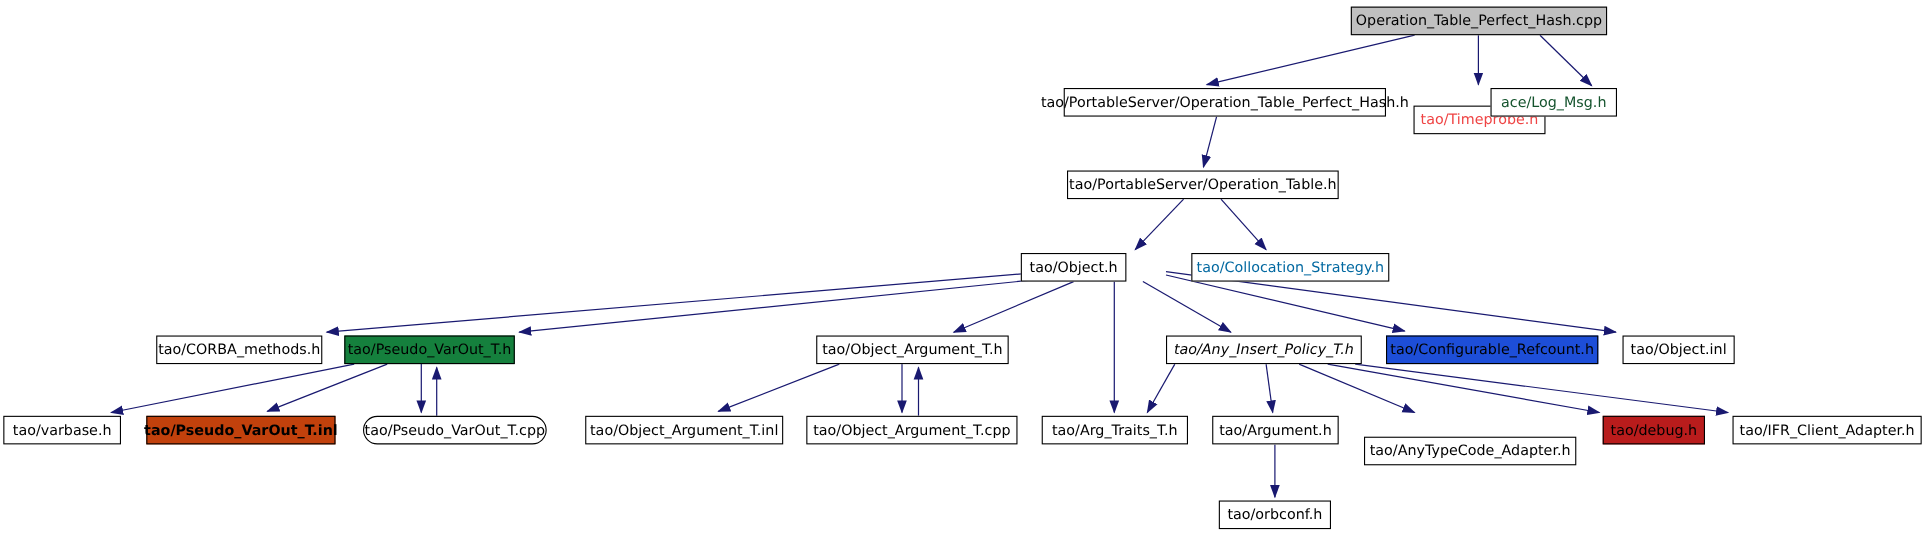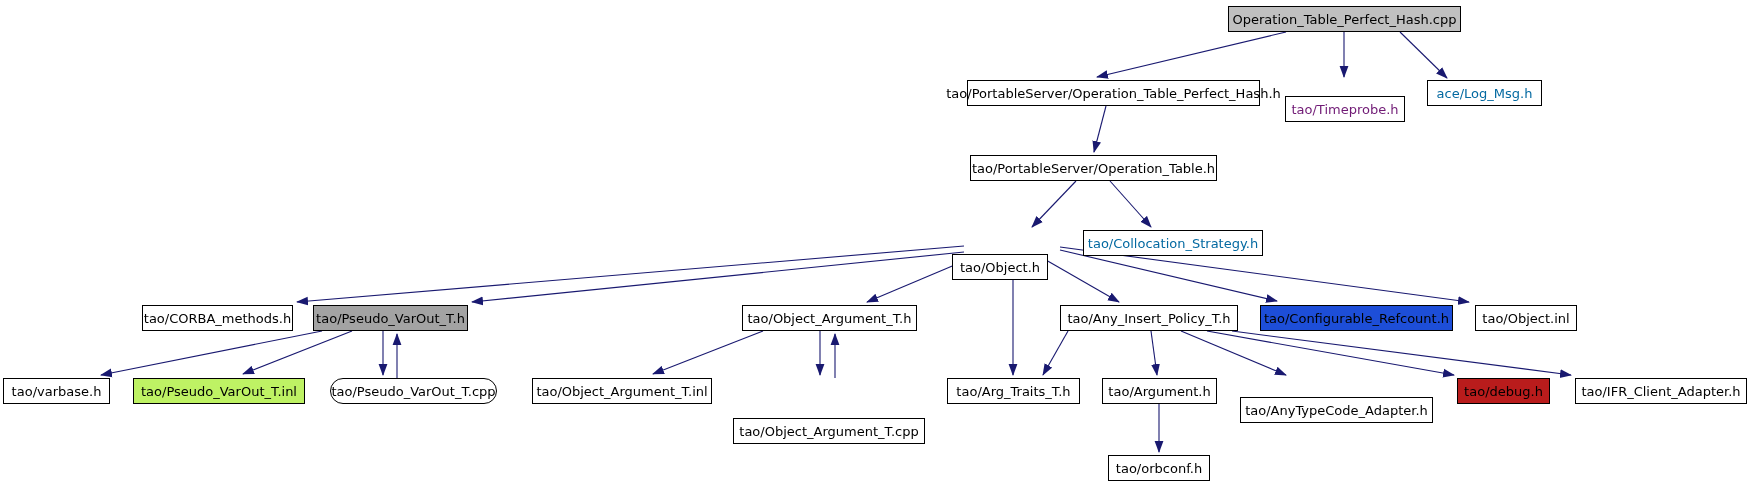--- a/index.html
+++ b/index.html
@@ -74,36 +74,36 @@
         <line x1="397" y1="378" x2="397" y2="334" stroke="#191970" stroke-width="1.1" marker-end="url(#arrowhead)"></line>
         <line x1="763" y1="331" x2="653" y2="374" stroke="#191970" stroke-width="1.1" marker-end="url(#arrowhead)"></line>
         <line x1="820" y1="331" x2="820" y2="375" stroke="#191970" stroke-width="1.1" marker-end="url(#arrowhead)"></line>
         <line x1="835" y1="378" x2="835" y2="334" stroke="#191970" stroke-width="1.1" marker-end="url(#arrowhead)"></line>
         <line x1="1159" y1="404" x2="1159" y2="452" stroke="#191970" stroke-width="1.1" marker-end="url(#arrowhead)"></line>
       </g>
   </svg>
   <div id="node-layer">
       <div class="graph-node root" style="left: 1228px; top: 6px; width: 233px; height: 26px; border-color: rgb(0, 0, 0); background: rgb(192, 192, 192); color: rgb(0, 0, 0);">Operation_Table_Perfect_Hash.cpp</div>
       <div class="graph-node" style="left: 967px; top: 80px; width: 293px; height: 26px; border-color: rgb(0, 0, 0); background: rgb(255, 255, 255); color: rgb(0, 0, 0);">tao/PortableServer/Operation_Table_Perfect_Hash.h</div>
-      <div class="graph-node" style="left: 1285px; top: 80px; width: 120px; height: 26px; border-color: rgb(0, 0, 0); background: rgb(255, 255, 255); color: #701a75; margin-top: 16px;">tao/Timeprobe.h</div>
-      <div class="graph-node" style="left: 1427px; top: 80px; width: 115px; height: 26px; border-color: rgb(0, 0, 0); background: rgb(255, 255, 255); color: #0369a1;">ace/Log_Msg.h</div>
+      <div class="graph-node" style="left: 1285px; top: 80px; width: 120px; height: 26px; border-color: rgb(0, 0, 0); background: rgb(255, 255, 255); color: #ef4444; margin-top: 16px;">tao/Timeprobe.h</div>
+      <div class="graph-node" style="left: 1355px; top: 80px; width: 115px; height: 26px; border-color: rgb(0, 0, 0); background: rgb(255, 255, 255); color: #14532d;">ace/Log_Msg.h</div>
       <div class="graph-node" style="left: 970px; top: 155px; width: 247px; height: 26px; border-color: rgb(0, 0, 0); background: rgb(255, 255, 255); color: rgb(0, 0, 0);">tao/PortableServer/Operation_Table.h</div>
-      <div class="graph-node" style="left: 952px; top: 230px; width: 96px; height: 26px; border-color: rgb(0, 0, 0); background: rgb(255, 255, 255); color: rgb(0, 0, 0); margin-top: 24px;">tao/Object.h</div>
+      <div class="graph-node" style="left: 928px; top: 230px; width: 96px; height: 26px; border-color: rgb(0, 0, 0); background: rgb(255, 255, 255); color: rgb(0, 0, 0);">tao/Object.h</div>
       <div class="graph-node" style="left: 1083px; top: 230px; width: 180px; height: 26px; border-color: rgb(0, 0, 0); background: rgb(255, 255, 255); color: #0369a1;">tao/Collocation_Strategy.h</div>
       <div class="graph-node" style="left: 142px; top: 305px; width: 151px; height: 26px; border-color: rgb(0, 0, 0); background: rgb(255, 255, 255); color: rgb(0, 0, 0);">tao/CORBA_methods.h</div>
-      <div class="graph-node" style="left: 313px; top: 305px; width: 155px; height: 26px; border-color: rgb(0, 0, 0); background: #a3a3a3; color: rgb(0, 0, 0);">tao/Pseudo_VarOut_T.h</div>
+      <div class="graph-node" style="left: 313px; top: 305px; width: 155px; height: 26px; border-color: rgb(0, 0, 0); background: #15803d; color: rgb(0, 0, 0);">tao/Pseudo_VarOut_T.h</div>
       <div class="graph-node" style="left: 742px; top: 305px; width: 175px; height: 26px; border-color: rgb(0, 0, 0); background: rgb(255, 255, 255); color: rgb(0, 0, 0);">tao/Object_Argument_T.h</div>
-      <div class="graph-node" style="left: 1060px; top: 305px; width: 178px; height: 26px; border-color: rgb(0, 0, 0); background: rgb(255, 255, 255); color: rgb(0, 0, 0);">tao/Any_Insert_Policy_T.h</div>
+      <div class="graph-node" style="left: 1060px; top: 305px; width: 178px; height: 26px; border-color: rgb(0, 0, 0); background: rgb(255, 255, 255); color: rgb(0, 0, 0); font-style: italic;">tao/Any_Insert_Policy_T.h</div>
       <div class="graph-node" style="left: 1260px; top: 305px; width: 193px; height: 26px; border-color: rgb(0, 0, 0); background: #1d4ed8; color: rgb(0, 0, 0);">tao/Configurable_Refcount.h</div>
       <div class="graph-node" style="left: 1475px; top: 305px; width: 102px; height: 26px; border-color: rgb(0, 0, 0); background: rgb(255, 255, 255); color: rgb(0, 0, 0);">tao/Object.inl</div>
       <div class="graph-node" style="left: 3px; top: 378px; width: 107px; height: 26px; border-color: rgb(0, 0, 0); background: rgb(255, 255, 255); color: rgb(0, 0, 0);">tao/varbase.h</div>
-      <div class="graph-node" style="left: 133px; top: 378px; width: 172px; height: 26px; border-color: rgb(0, 0, 0); background: #bef264; color: rgb(0, 0, 0);">tao/Pseudo_VarOut_T.inl</div>
+      <div class="graph-node" style="left: 133px; top: 378px; width: 172px; height: 26px; border-color: rgb(0, 0, 0); background: #c2410c; color: rgb(0, 0, 0); font-weight: bold;">tao/Pseudo_VarOut_T.inl</div>
       <div class="graph-node" style="left: 330px; top: 378px; width: 167px; height: 26px; border-color: rgb(0, 0, 0); background: rgb(255, 255, 255); color: rgb(0, 0, 0); border-radius: 13px;">tao/Pseudo_VarOut_T.cpp</div>
       <div class="graph-node" style="left: 532px; top: 378px; width: 180px; height: 26px; border-color: rgb(0, 0, 0); background: rgb(255, 255, 255); color: rgb(0, 0, 0);">tao/Object_Argument_T.inl</div>
-      <div class="graph-node" style="left: 733px; top: 378px; width: 192px; height: 26px; border-color: rgb(0, 0, 0); background: rgb(255, 255, 255); color: rgb(0, 0, 0); margin-top: 40px;">tao/Object_Argument_T.cpp</div>
+      <div class="graph-node" style="left: 733px; top: 378px; width: 192px; height: 26px; border-color: rgb(0, 0, 0); background: rgb(255, 255, 255); color: rgb(0, 0, 0);">tao/Object_Argument_T.cpp</div>
       <div class="graph-node" style="left: 947px; top: 378px; width: 133px; height: 26px; border-color: rgb(0, 0, 0); background: rgb(255, 255, 255); color: rgb(0, 0, 0);">tao/Arg_Traits_T.h</div>
       <div class="graph-node" style="left: 1102px; top: 378px; width: 115px; height: 26px; border-color: rgb(0, 0, 0); background: rgb(255, 255, 255); color: rgb(0, 0, 0);">tao/Argument.h</div>
       <div class="graph-node" style="left: 1240px; top: 378px; width: 193px; height: 26px; border-color: rgb(0, 0, 0); background: rgb(255, 255, 255); color: rgb(0, 0, 0); margin-top: 19px;">tao/AnyTypeCode_Adapter.h</div>
       <div class="graph-node" style="left: 1457px; top: 378px; width: 93px; height: 26px; border-color: rgb(0, 0, 0); background: #b91c1c; color: rgb(0, 0, 0);">tao/debug.h</div>
       <div class="graph-node" style="left: 1575px; top: 378px; width: 172px; height: 26px; border-color: rgb(0, 0, 0); background: rgb(255, 255, 255); color: rgb(0, 0, 0);">tao/IFR_Client_Adapter.h</div>
       <div class="graph-node" style="left: 1108px; top: 455px; width: 102px; height: 26px; border-color: rgb(0, 0, 0); background: rgb(255, 255, 255); color: rgb(0, 0, 0);">tao/orbconf.h</div>
     </div>
 </div>
 
 </body></html>

